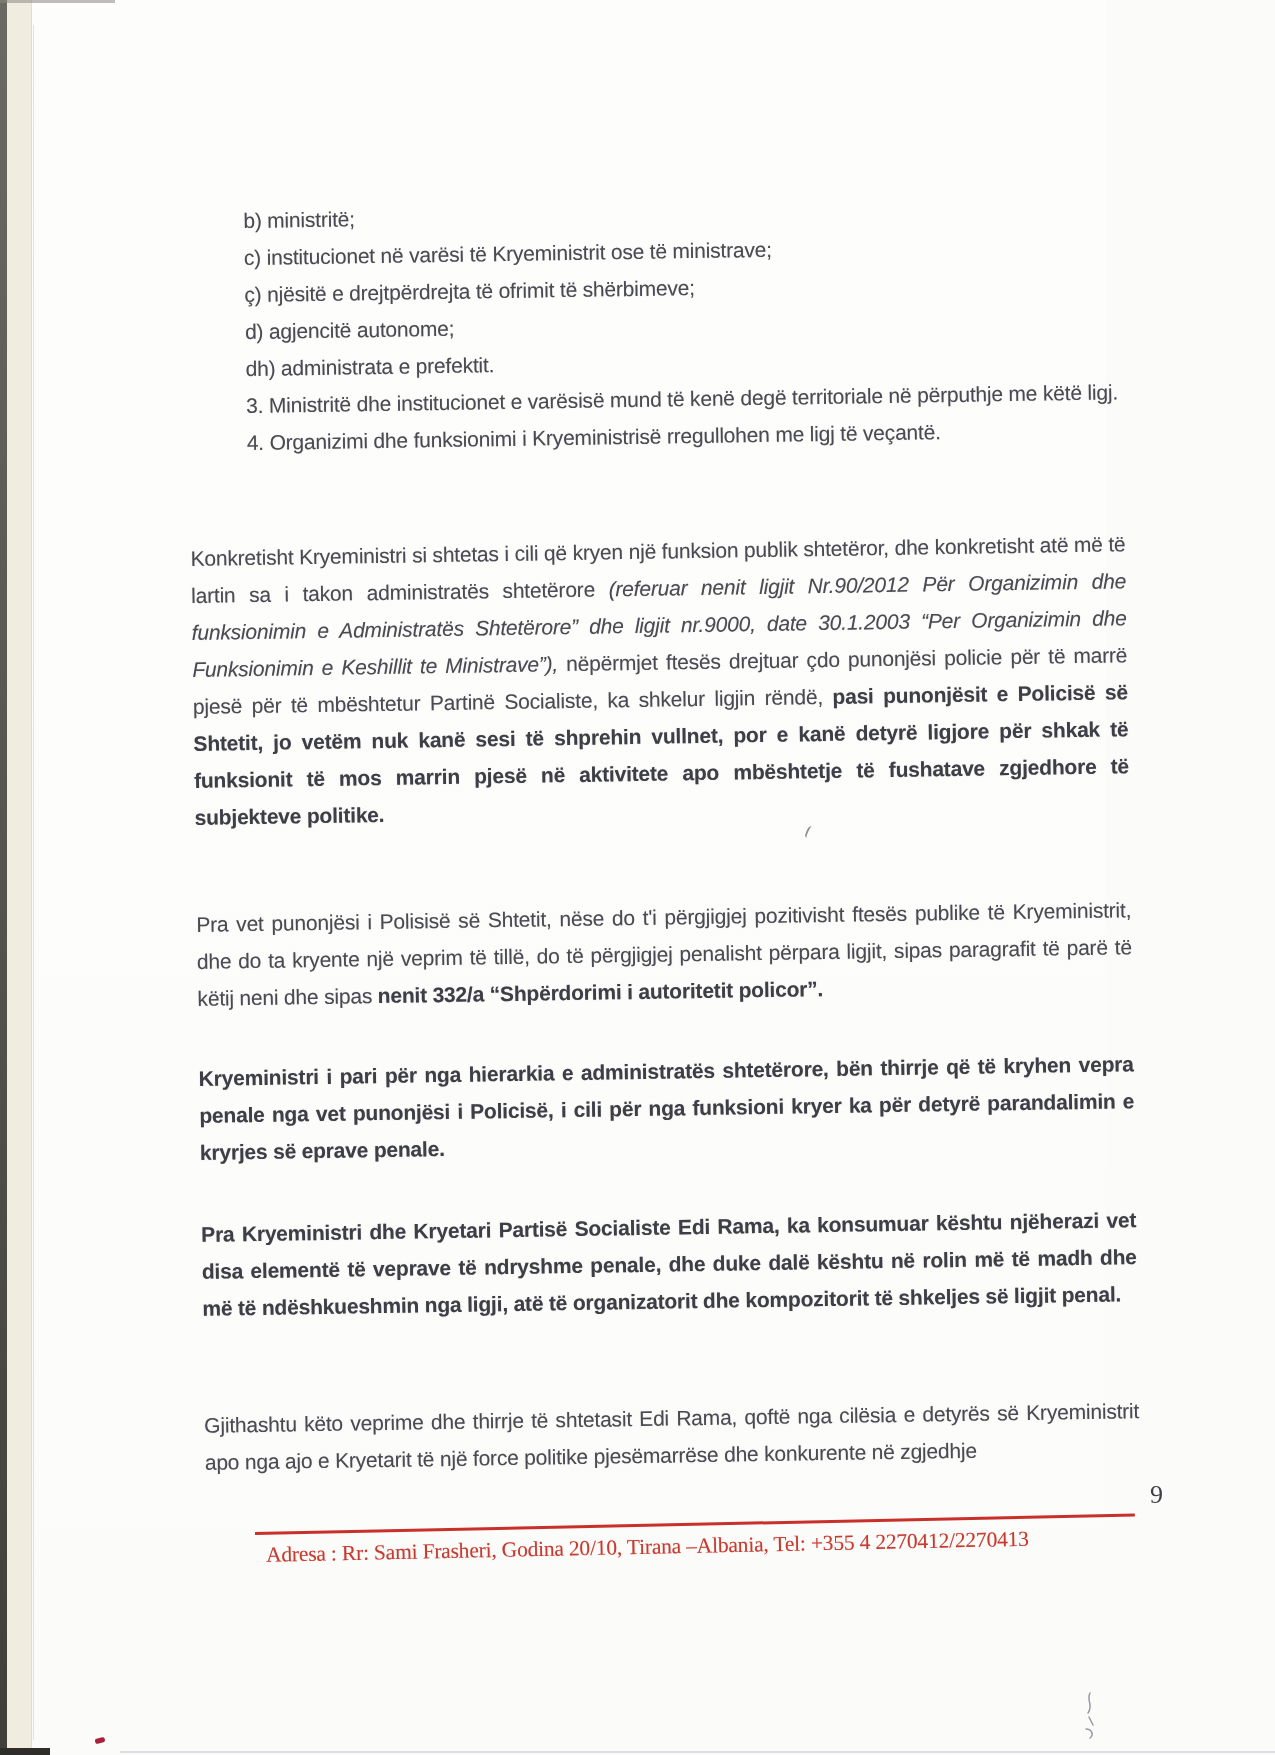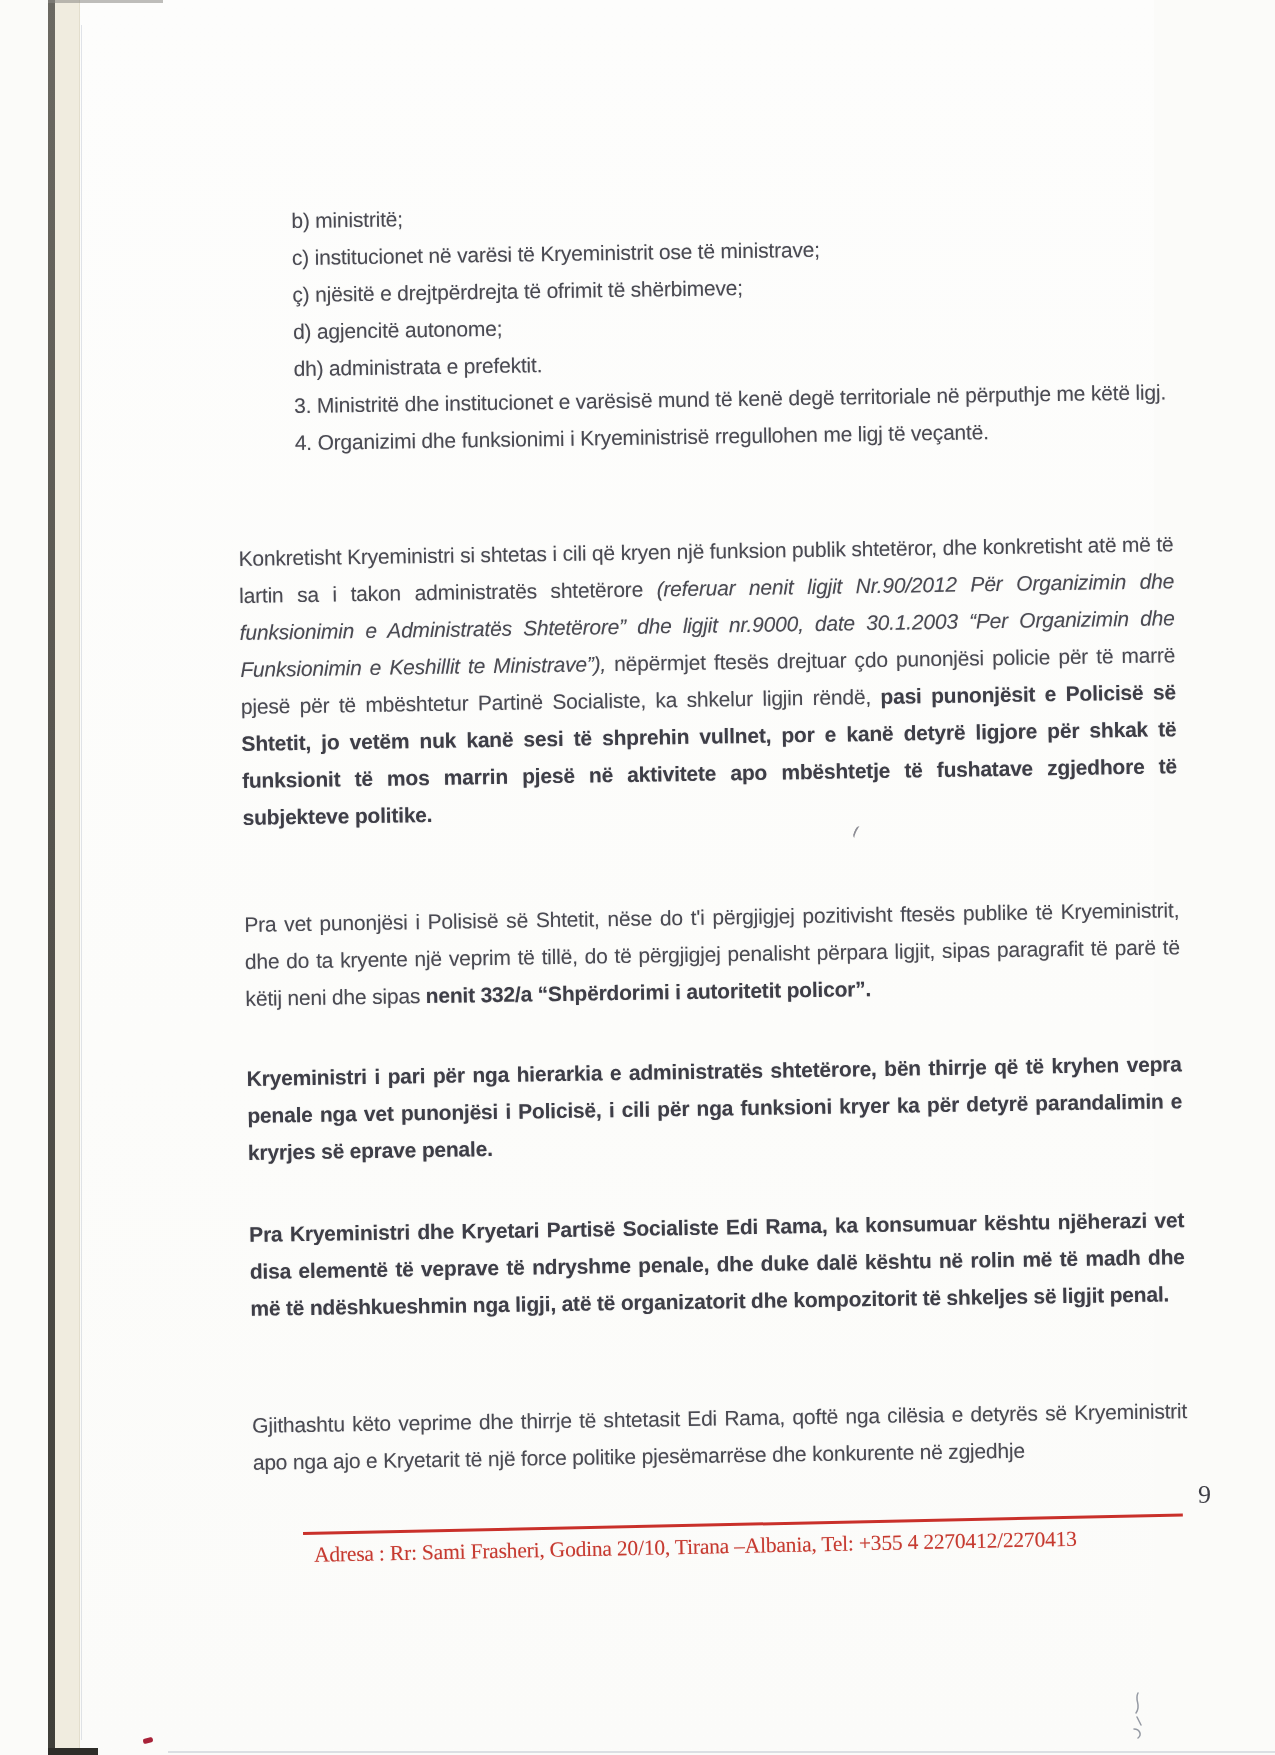--- a/index.html
+++ b/index.html
@@ -6,21 +6,20 @@
     margin: 0; padding: 0;
     width: 1275px; height: 1755px;
     overflow: hidden;
     background: #fbfbf9;
     font-family: "Liberation Sans", sans-serif;
   }
   #scan-page {
     position: relative;
     width: 1106px; height: 1755px;
     background: linear-gradient(180deg, #fdfdfc 0%, #fcfcfa 60%, #fbfbf9 100%);
-    margin-left: 48px;
   }
   
   .abs { position: absolute; }
   #edge-dark-strip   { left:0; top:0; width:7px; height:1755px;
                        background: linear-gradient(180deg,#6b6962,#55534d 50%,#403f3a); }
   #edge-cream-strip  { left:7px; top:0; width:24px; height:1755px;
                        background:#f0ecdf; border-right:1px solid #e3decd; }
   #edge-faint-line   { left:33px; top:25px; width:1px; height:1715px;
                        background: rgba(140,150,170,0.25); }
   #top-corner-line   { left:0; top:0; width:115px; height:3px; background:#8a8983; opacity:.55; }

